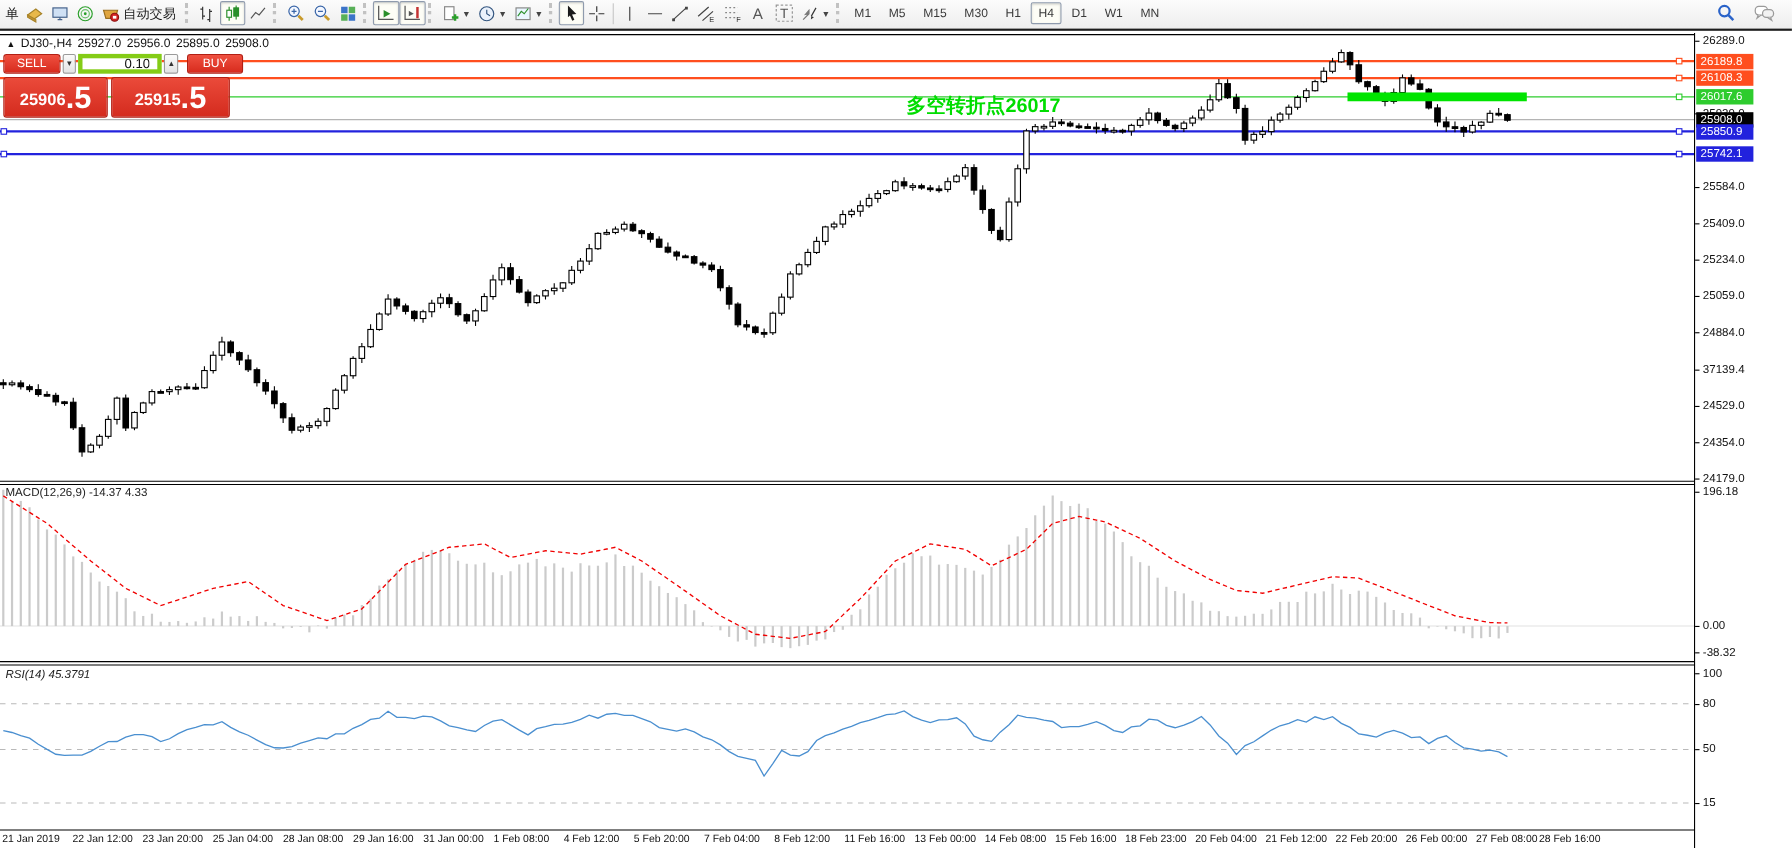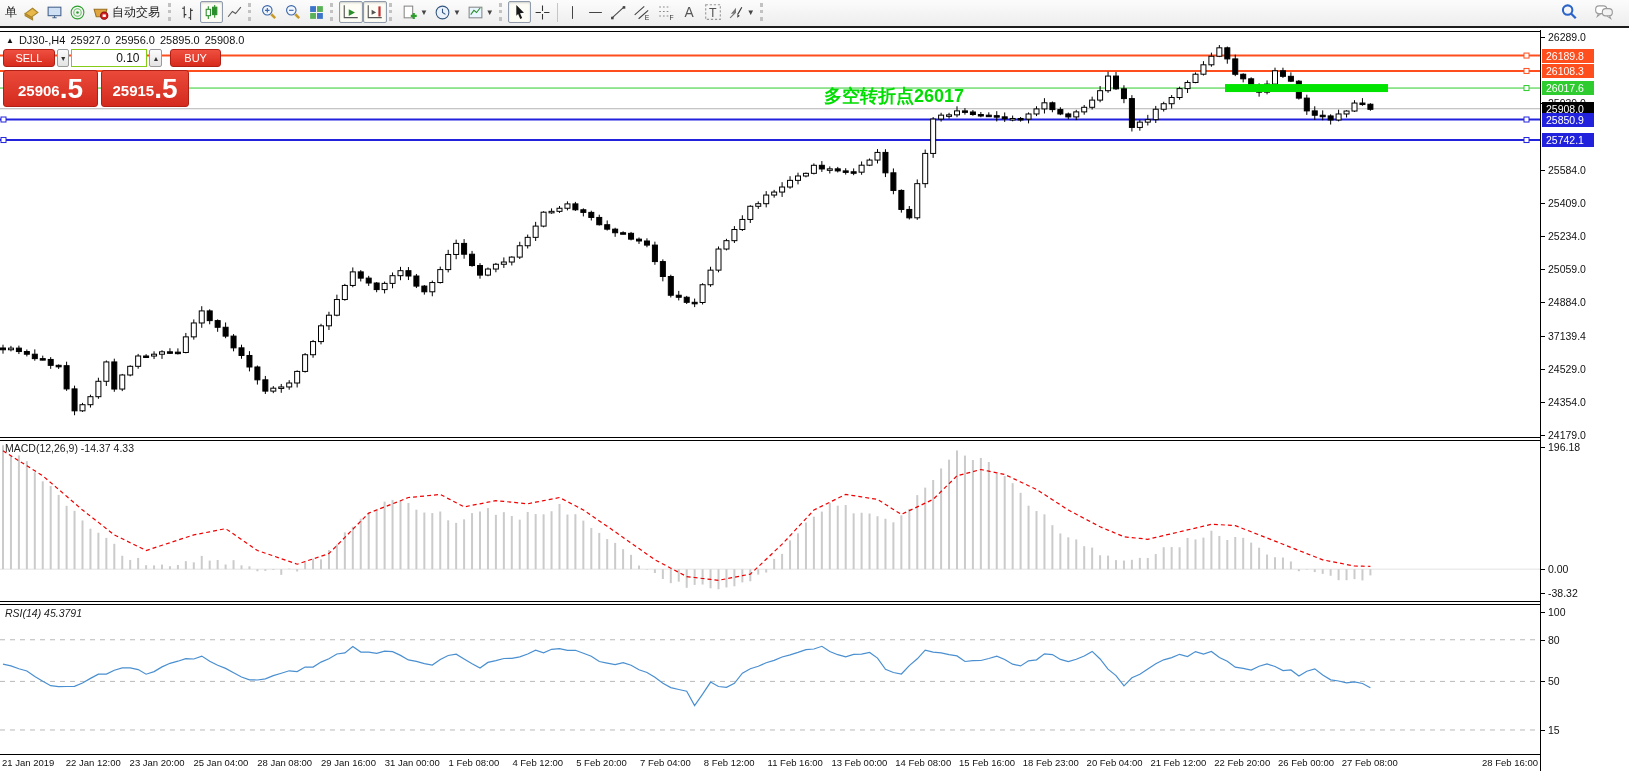--- a/index.html
+++ b/index.html
@@ -39,27 +39,27 @@
 
   
   .oct { position:absolute; left:3px; top:49px; width:218px; }
   .oct-row1 { display:flex; height:18px; gap:2px; }
   .oct-btn { background:linear-gradient(#ef5040,#d72b1d); color:#fff; border:1px solid #b21f14;
     border-radius:3px; font-size:11px; display:flex; align-items:center; justify-content:center; }
   .oct-sell-btn { width:53px; }
   .oct-buy-btn { width:52px; margin-left:6px; }
   .oct-step { width:13px; background:linear-gradient(#fbfbfb,#e3e3e3); border:1px solid #9a9a9a;
     font-size:7px; color:#333; display:flex; align-items:center; justify-content:center; border-radius:2px; }
-  .oct-vol { width:76px; border:1px solid #84cc16; font-size:12px; color:#111; text-align:right;
+  .oct-vol { width:76px; border:4px solid #84cc16; font-size:12px; color:#111; text-align:right;
     padding-right:7px; background:#fff; font-family:inherit; }
   .oct-row2 { display:flex; gap:3px; margin-top:3px; }
   .oct-price { background:linear-gradient(#ea4a3a,#d42b1e); border:1px solid #b21f14; border-radius:3px;
     color:#fff; height:37px; display:flex; align-items:flex-end; justify-content:center; padding-bottom:2px; }
   .oct-price-sell { width:95px; }
-  .oct-price-buy { width:88px; }
+  .oct-price-buy { width:108px; }
   .oct-main { font-size:15px; font-weight:bold; line-height:26px; }
   .oct-big { font-size:28px; font-weight:bold; line-height:30px; }
 
   
   .ind-label { position:absolute; font-size:10.5px; color:#222; background:transparent; }
 
   
   .time-axis { position:absolute; left:0; top:756px; width:1540px; height:15px; background:#fff; }
   .time-label { position:absolute; top:1px; font-size:9.5px; color:#111; white-space:nowrap; }
 </style>
@@ -235,20 +235,31 @@
     <span class="tbtn">
         <svg width="17" height="17" viewBox="0 0 16 16">
           <path d="M2 13l5-5M7 8l-3 .6L7 5z" fill="#777" stroke="#777"></path>
           <path d="M13 3l-4 7" stroke="#333"></path>
           <path d="M9 10l-.4 3 2.6-2z" fill="#333"></path>
         </svg>
         <span class="caret">▼</span>
       </span>
 
     <span class="grip"></span>
+    <span class="tf-group">
+        <span class="tf-btn">M1</span>
+        <span class="tf-btn">M5</span>
+        <span class="tf-btn">M15</span>
+        <span class="tf-btn">M30</span>
+        <span class="tf-btn">H1</span>
+        <span class="tf-btn active">H4</span>
+        <span class="tf-btn">D1</span>
+        <span class="tf-btn">W1</span>
+        <span class="tf-btn">MN</span>
+      </span>
 
     <span class="toolbar-right">
       <span class="tbtn">
           <svg width="18" height="18" viewBox="0 0 16 16">
             <circle cx="6.8" cy="6.3" r="4.2" fill="none" stroke="#2a63c9" stroke-width="1.8"></circle>
             <path d="M10 9.5l4 4" stroke="#2a63c9" stroke-width="2"></path>
           </svg>
         </span>
       <span class="tbtn">
           <svg width="20" height="18" viewBox="0 0 18 16">
@@ -909,16 +920,16 @@
       <div class="time-label" style="left: 767.6px;">11 Feb 16:00</div>
       <div class="time-label" style="left: 831.4px;">13 Feb 00:00</div>
       <div class="time-label" style="left: 895.2px;">14 Feb 08:00</div>
       <div class="time-label" style="left: 959px;">15 Feb 16:00</div>
       <div class="time-label" style="left: 1022.8px;">18 Feb 23:00</div>
       <div class="time-label" style="left: 1086.6px;">20 Feb 04:00</div>
       <div class="time-label" style="left: 1150.4px;">21 Feb 12:00</div>
       <div class="time-label" style="left: 1214.2px;">22 Feb 20:00</div>
       <div class="time-label" style="left: 1278px;">26 Feb 00:00</div>
       <div class="time-label" style="left: 1341.8px;">27 Feb 08:00</div>
-      <div class="time-label" style="left: 1482px;">28 Feb 16:00</div>
+      <div class="time-label" style="left: 1399px;">28 Feb 16:00</div>
     </div>
 
 </div>
 
 </body></html>

